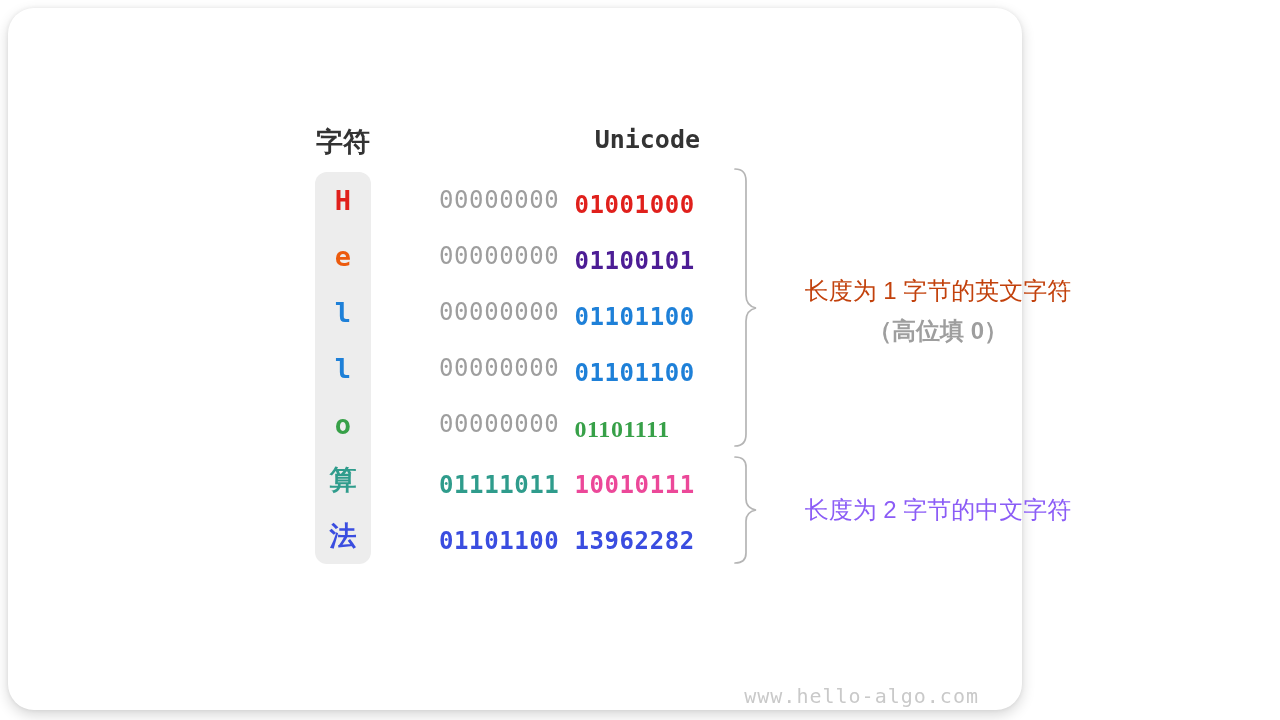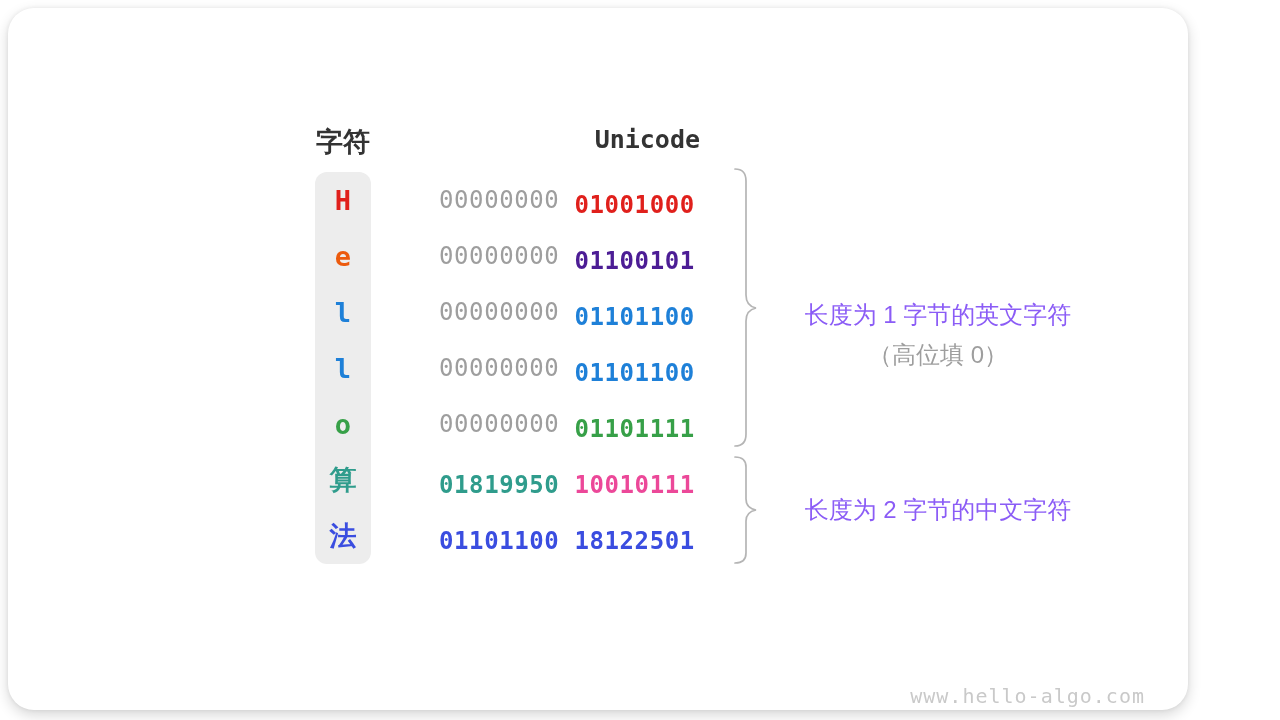--- a/index.html
+++ b/index.html
@@ -6,21 +6,21 @@
   html, body { width: 1280px; height: 720px; background: #ffffff; }
   body {
     position: relative;
     font-family: "Liberation Sans", sans-serif;
     overflow: hidden;
   }
 
   .card {
     position: absolute;
     left: 8px; top: 8px;
-    width: 1180px; height: 702px;
+    width: 1014px; height: 702px;
     background: #ffffff;
     border-radius: 26px;
     box-shadow: 0 5px 14px rgba(0,0,0,0.16), 0 0 4px rgba(0,0,0,0.07);
   }
 
   .hdr-char {
     position: absolute; left: 303px; top: 116px; width: 64px;
     text-align: center; font-size: 27px; font-weight: bold;
   }
   .hdr-unicode {
@@ -56,21 +56,21 @@
   .brace { position: absolute; }
   .brace-english { left: 721px; top: 159px; }
   .brace-chinese { left: 721px; top: 447px; }
 
   .annotation {
     position: absolute; left: 755px; width: 350px;
     text-align: center; font-size: 24px; line-height: 1.25;
   }
   .annotation-english { top: 268px; }
   .annotation-chinese { top: 487px; }
-  .annotation .line2 { margin-top: 10px; font-weight: normal; }
+  .annotation .line2 { margin-top: 10px; font-weight: bold; }
 
   .watermark {
     position: absolute; top: 676px; right: 43px;
     font-family: "DejaVu Sans Mono", "Liberation Mono", monospace;
     font-size: 20px; letter-spacing: 1px;
   }
 </style>
 </head>
 <body>
 
@@ -101,42 +101,42 @@
     <div class="bin-row">
       <span class="byte" style="color: rgb(158, 158, 158);">00000000</span>
       <span class="byte bold" style="color: rgb(30, 128, 216);">01101100</span>
     </div>
     <div class="bin-row">
       <span class="byte" style="color: rgb(158, 158, 158);">00000000</span>
       <span class="byte bold" style="color: rgb(30, 128, 216);">01101100</span>
     </div>
     <div class="bin-row">
       <span class="byte" style="color: rgb(158, 158, 158);">00000000</span>
-      <span class="byte bold" style="color: rgb(55, 160, 72);">01101111</span>
+      <span class="byte bold" style="color: rgb(55, 160, 72); font-family: Liberation Serif, serif;">01101111</span>
     </div>
     <div class="bin-row">
-      <span class="byte bold" style="color: rgb(47, 156, 140);">01819950</span>
+      <span class="byte bold" style="color: rgb(47, 156, 140);">01111011</span>
       <span class="byte bold" style="color: #ec4899;">10010111</span>
     </div>
     <div class="bin-row">
       <span class="byte bold" style="color: rgb(58, 77, 224);">01101100</span>
-      <span class="byte bold" style="color: rgb(58, 77, 224);">18122501</span>
+      <span class="byte bold" style="color: rgb(58, 77, 224);">13962282</span>
     </div>
   </div>
 
   <svg class="brace brace-english" width="32" height="281" viewBox="0 0 32 281" style="color: rgb(181, 181, 181);">
     <path d="M 6 2 Q 17 2 17 14 L 17 128 Q 17 139 27 141 Q 17 143 17 154 L 17 267 Q 17 279 6 279" fill="none" stroke="currentColor" stroke-width="1.7" stroke-linecap="round"></path>
   </svg>
 
   <svg class="brace brace-chinese" width="32" height="110" viewBox="0 0 32 110" style="color: rgb(181, 181, 181);">
     <path d="M 6 2 Q 17 2 17 12 L 17 44 Q 17 53 27 55 Q 17 57 17 66 L 17 98 Q 17 108 6 108" fill="none" stroke="currentColor" stroke-width="1.7" stroke-linecap="round"></path>
   </svg>
 
   <div class="annotation annotation-english">
-    <div class="line1" style="color: #8b5cf6; margin-top: 24px;">长度为 1 字节的英文字符</div>
+    <div class="line1" style="color: #c2410c;">长度为 1 字节的英文字符</div>
     <div class="line2" style="color: rgb(158, 158, 158);">（高位填 0）</div>
   </div>
 
   <div class="annotation annotation-chinese">
     <div class="line1" style="color: #8b5cf6;">长度为 2 字节的中文字符</div>
   </div>
 
   <div class="watermark" style="color: rgb(201, 201, 201);">www.hello-algo.com</div>
 
 </div>

